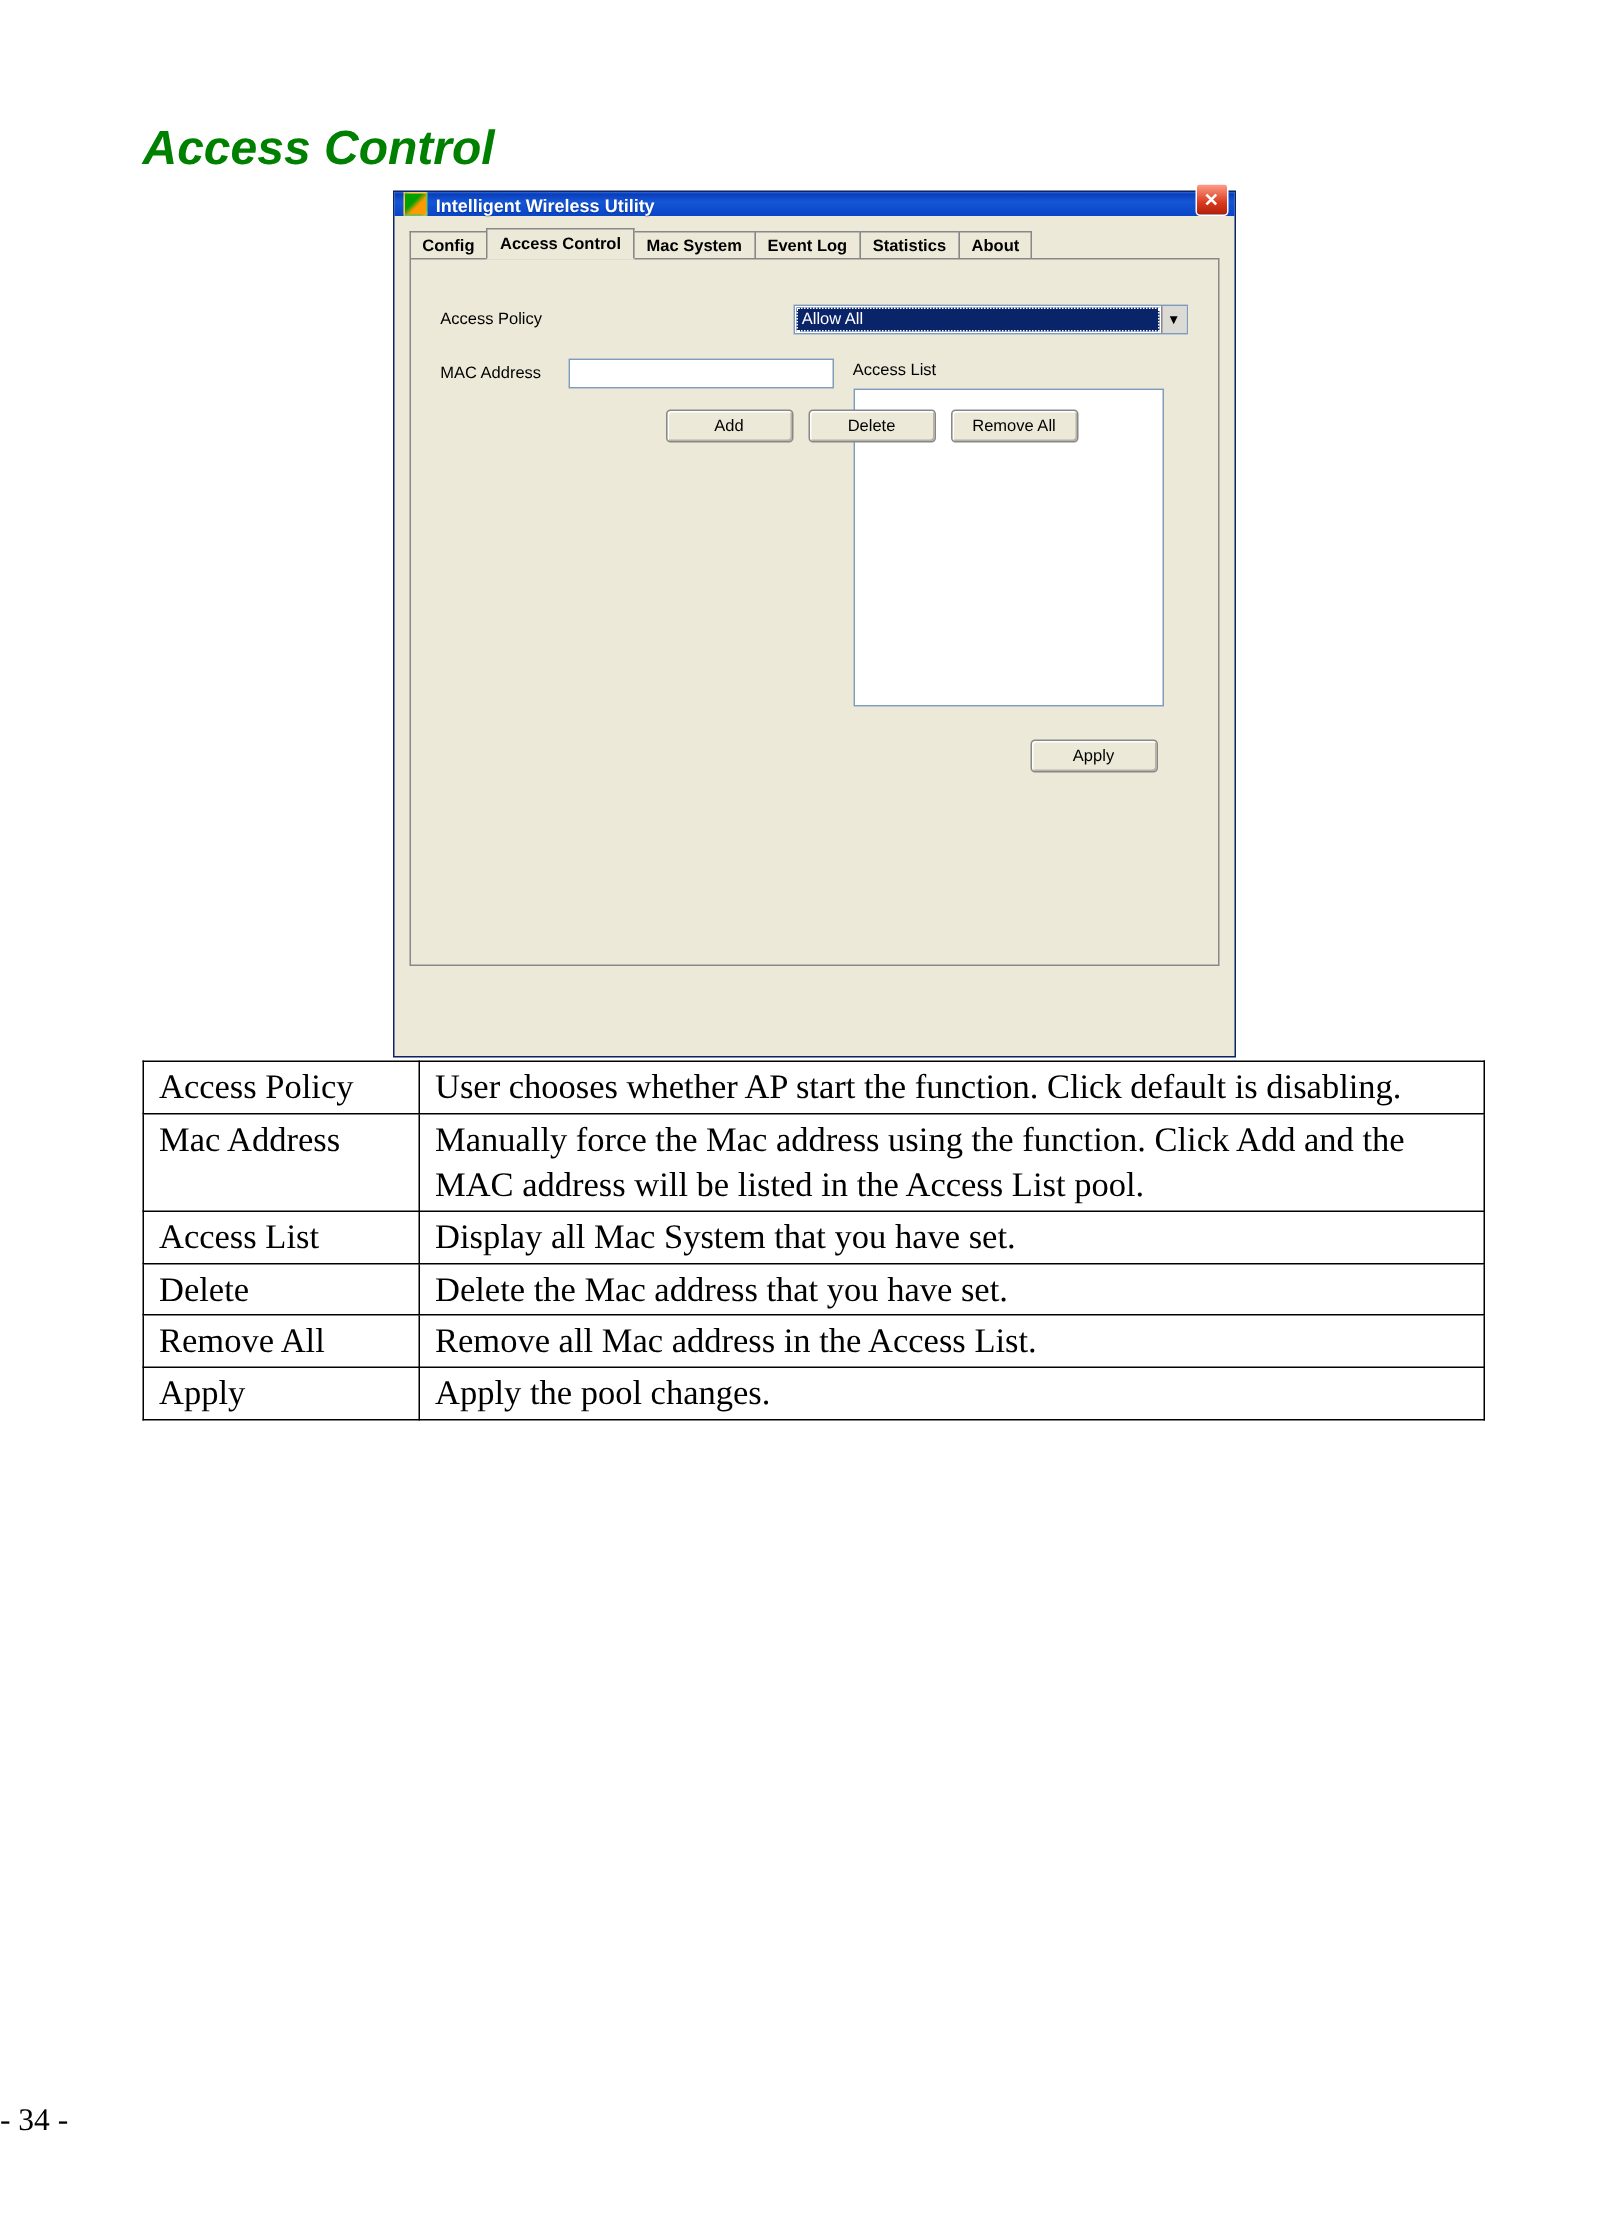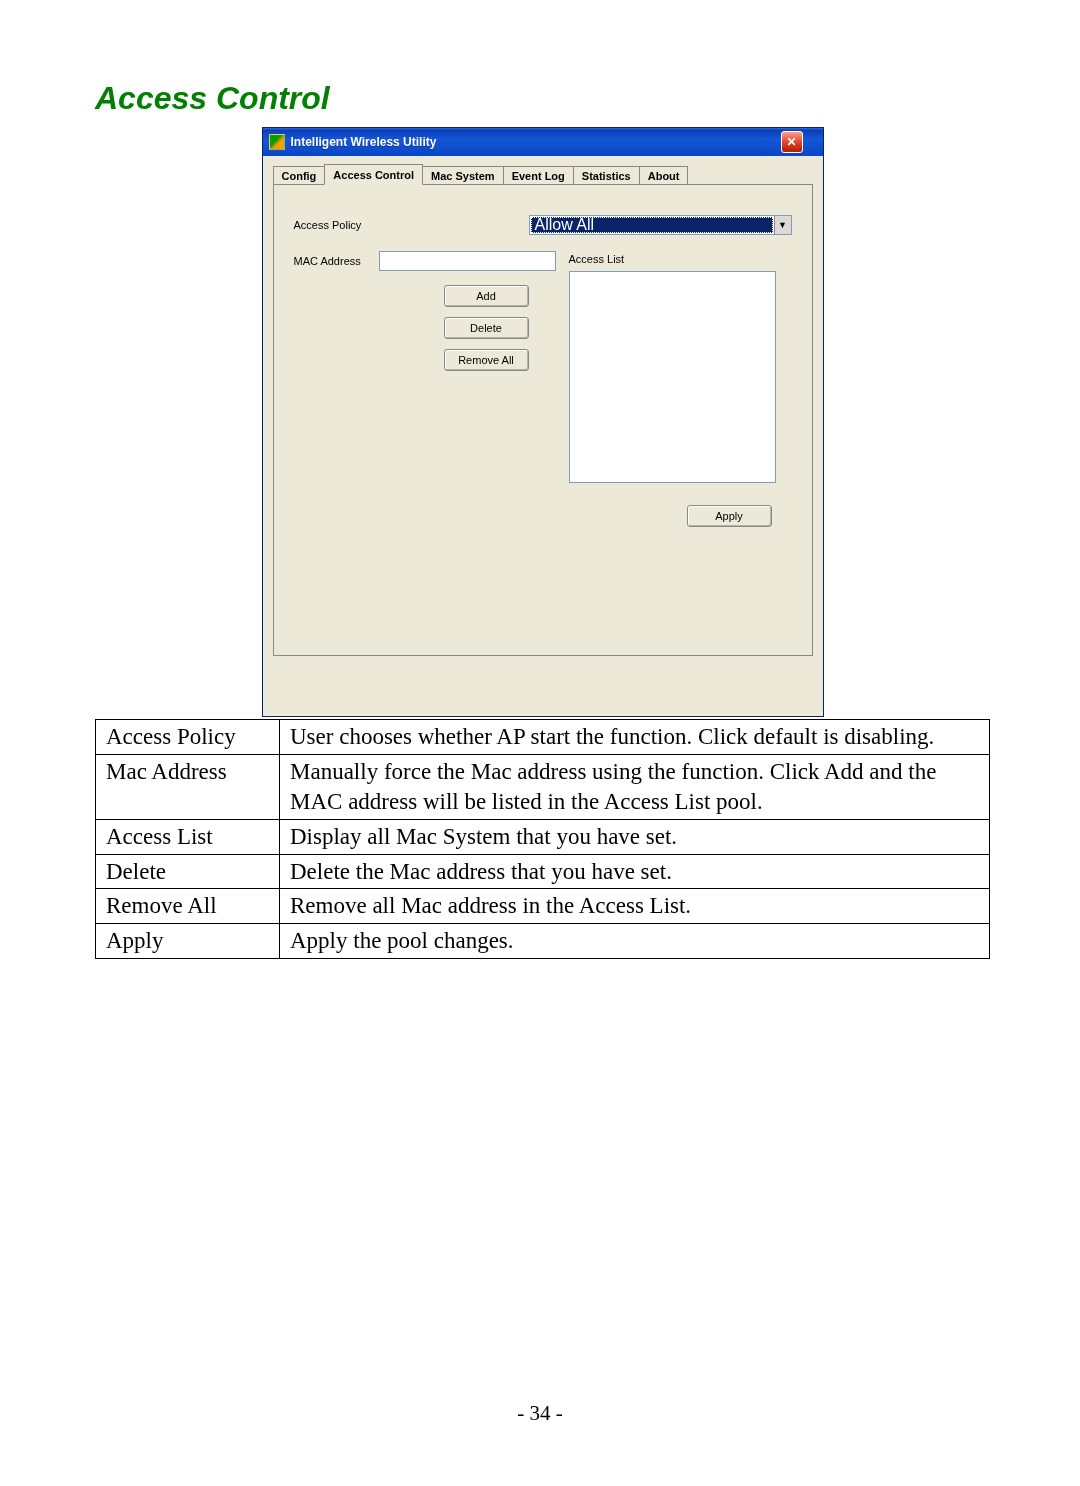--- a/index.html
+++ b/index.html
@@ -25,24 +25,24 @@
   .win-wrap { display:flex; justify-content:center; }
   .window {
     width:560px;
     border:1px solid #0a246a;
     background:#ece9d8;
     font-family: Tahoma, Arial, sans-serif;
     font-size:11px;
     color:#000;
   }
   .titlebar {
-    height:28px;
+    height:16px;
     background: linear-gradient(to bottom, #2a6bd8 0%, #0b3db8 8%, #1456d6 40%, #0945c6 100%);
-    display:flex; align-items:center;
-    padding:0 20px 0 6px;
+    display:flex; align-items:flex-end;
+    padding:0 4px 0 6px;
     color:#fff;
     font-weight:bold;
     font-size:12px;
   }
   .titlebar .app-icon {
     width:14px; height:14px; margin-right:6px;
     background: linear-gradient(135deg,#00a000 40%,#ff9900 60%);
     border:1px solid rgba(255,255,255,.4);
   }
   .titlebar .title-text { flex:1; text-shadow:0 1px 1px rgba(0,0,0,.3); }
@@ -85,21 +85,21 @@
     display:flex;
     align-items:stretch;
     border:1px solid #7f9db9;
     height:18px;
     background:#fff;
   }
   .policy-select .sel-text {
     flex:1;
     background:#0a246a;
     color:#fff;
-    font-size:16px;
+    font-size:11px;
     padding:1px 3px;
     border:1px dotted #fff;
     margin:1px;
     display:flex; align-items:center;
   }
   .policy-select .sel-arrow {
     width:16px; background:#dcdad5;
     border-left:1px solid #888;
     display:flex; align-items:center; justify-content:center;
     font-size:9px;
@@ -112,21 +112,21 @@
     position:absolute; left:295px; top:68px; font-size:11px;
   }
   .access-list-box {
     position:absolute; left:295px; top:86px;
     width:205px; height:210px;
     border:1px solid #7f9db9;
     background:#fff;
   }
   .btn-col {
     position:absolute; left:170px; top:100px;
-    display:flex; flex-direction:column; gap:10px;
+    display:flex; flex-direction:row; gap:10px;
   }
   .win-btn {
     width:85px; height:22px;
     border:1px solid #888;
     border-radius:3px;
     background:#ece9d8;
     font-size:11px;
     font-family:Tahoma, Arial, sans-serif;
     box-shadow: inset 1px 1px 0 #fff, inset -1px -1px 0 #b5b2a6;
   }
@@ -150,21 +150,20 @@
     border:1px solid #000;
     padding:2px 8px 2px 10px;
     vertical-align:top;
     line-height:1.3;
   }
   table.desc td:first-child { width:165px; }
 
   .page-num {
     position:absolute;
     bottom:60px; left:0; right:0;
-    text-align:center;
     font-size:21px;
     font-family:"Times New Roman", serif;
   }
 </style>
 </head>
 <body>
 
 <div class="page">
   <h1 class="section-heading">Access Control</h1>
 

